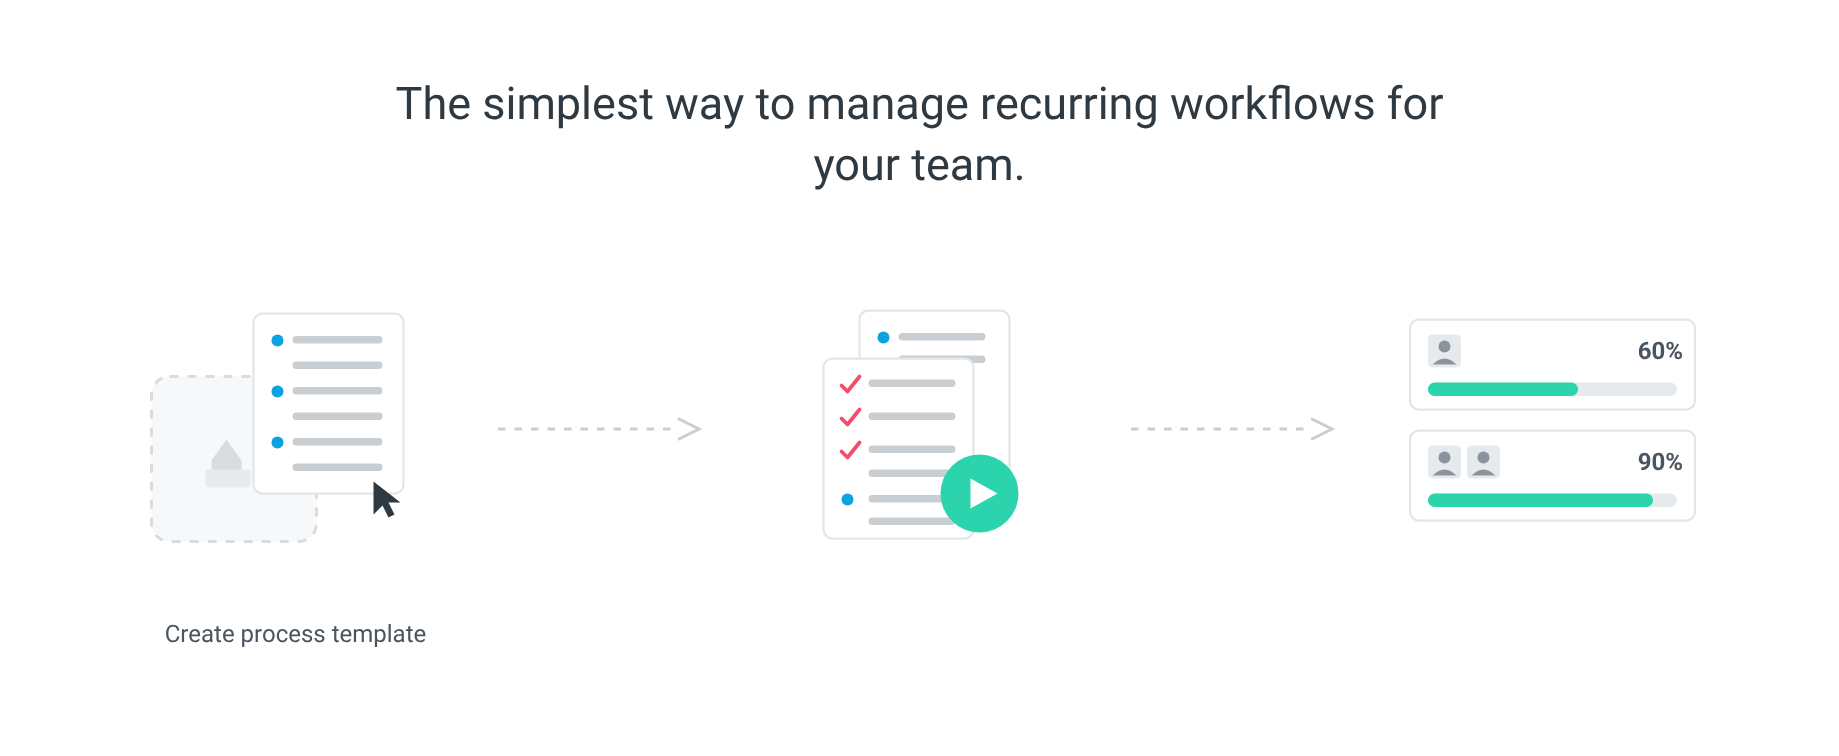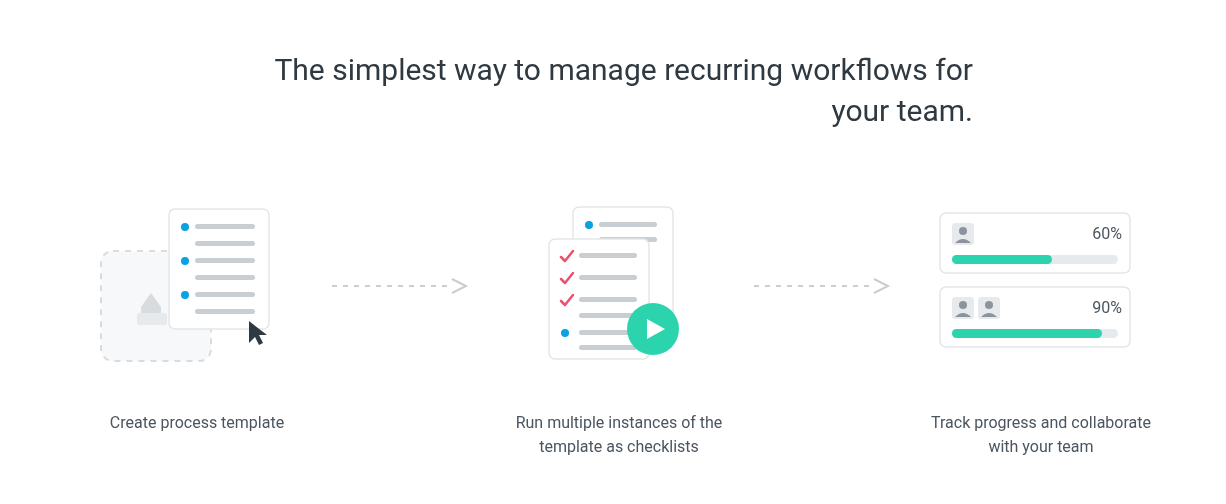--- a/index.html
+++ b/index.html
@@ -8,21 +8,21 @@
       box-sizing: border-box;
     }
     body {
       font-family: -apple-system, BlinkMacSystemFont, 'Segoe UI', Roboto, Helvetica, Arial, sans-serif;
       background: #ffffff;
       width: 1226px;
       height: 504px;
       padding: 50px 60px;
     }
     .headline {
-      text-align: right;
+      text-align: center;
       font-size: 30px;
       font-weight: 400;
       color: #2f3941;
       line-height: 1.35;
       max-width: 720px;
       margin: 0 auto 70px;
     }
     .row {
       display: flex;
       align-items: flex-start;
@@ -34,20 +34,21 @@
       flex-direction: column;
       align-items: center;
       width: 300px;
     }
     .illustration {
       height: 170px;
       display: flex;
       align-items: flex-start;
       justify-content: center;
       margin-bottom: 40px;
+      font-weight: bold;
     }
     .caption {
       text-align: center;
       color: #4a5560;
       font-size: 16px;
       line-height: 1.5;
       max-width: 260px;
       margin-left: 12px;
     }
     .arrow-col {
@@ -130,21 +131,20 @@
         <circle cx="52" cy="132" r="4" fill="#0aa2e0"></circle>
         <rect x="66" y="129" width="58" height="5" rx="2.5" fill="#c9ced3"></rect>
         <rect x="66" y="144" width="58" height="5" rx="2.5" fill="#c9ced3"></rect>
 
         <g>
           <circle cx="140" cy="128" r="26" fill="#2bd4ac"></circle>
           <path d="M134 118 L152 128 L134 138 Z" fill="#ffffff"></path>
         </g>
       </svg>
     </div>
-    <div class="caption">Run multiple instances of the template as checklists</div>
   </div>
 
   <div class="arrow-col">
     <svg width="140" height="20">
       <line x1="0" y1="10" x2="120" y2="10" stroke="#c9ced3" stroke-width="2" stroke-dasharray="5 6"></line>
       <path d="M120 3 L134 10 L120 17" fill="none" stroke="#c9ced3" stroke-width="2"></path>
     </svg>
   </div>
 
   <div class="step">
@@ -174,16 +174,15 @@
           <rect x="48" y="96" width="22" height="22" rx="3" fill="#e7eaed"></rect>
           <circle cx="59" cy="104" r="4" fill="#8b949c"></circle>
           <path d="M51 116 Q59 108 67 116" fill="#8b949c"></path>
         </g>
         <text x="192" y="112" text-anchor="end" font-size="16" fill="#4a5560" font-family="inherit">90%</text>
 
         <rect x="22" y="128" width="166" height="9" rx="4.5" fill="#e7eaed"></rect>
         <rect x="22" y="128" width="150" height="9" rx="4.5" fill="#2bd4ac"></rect>
       </svg>
     </div>
-    <div class="caption">Track progress and collaborate with your team</div>
   </div>
 
 </div>
 
 </body></html>

